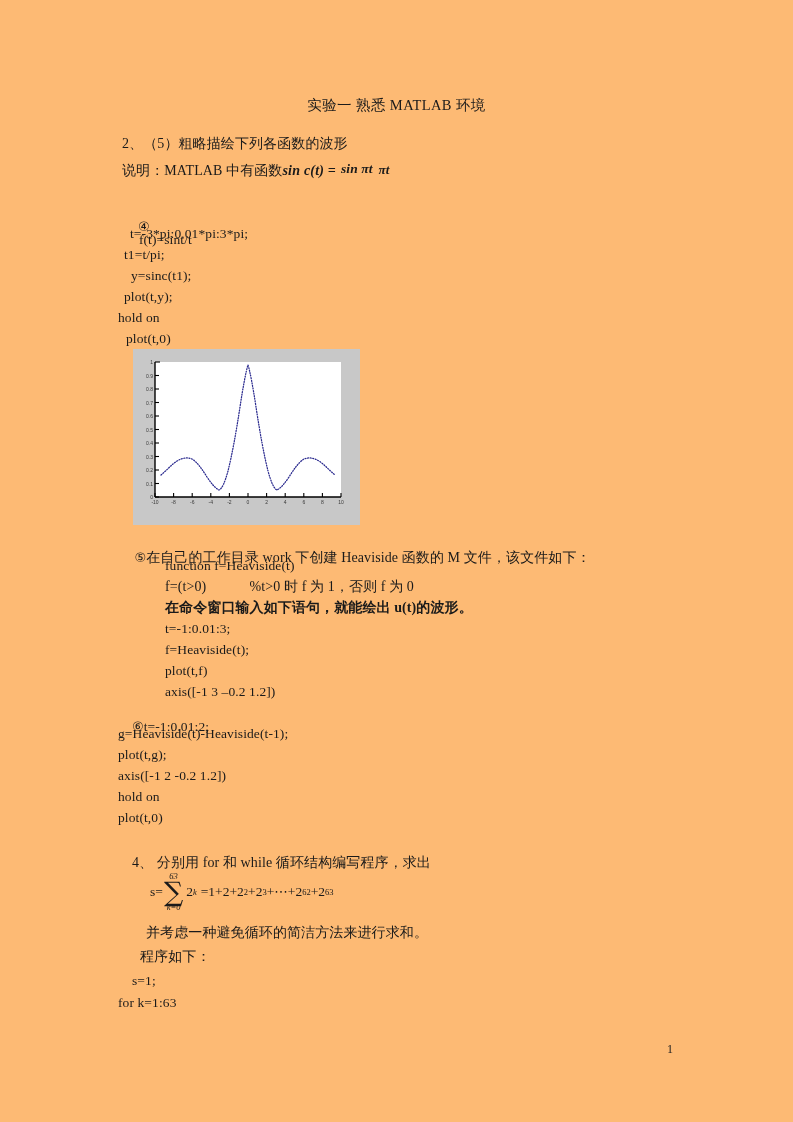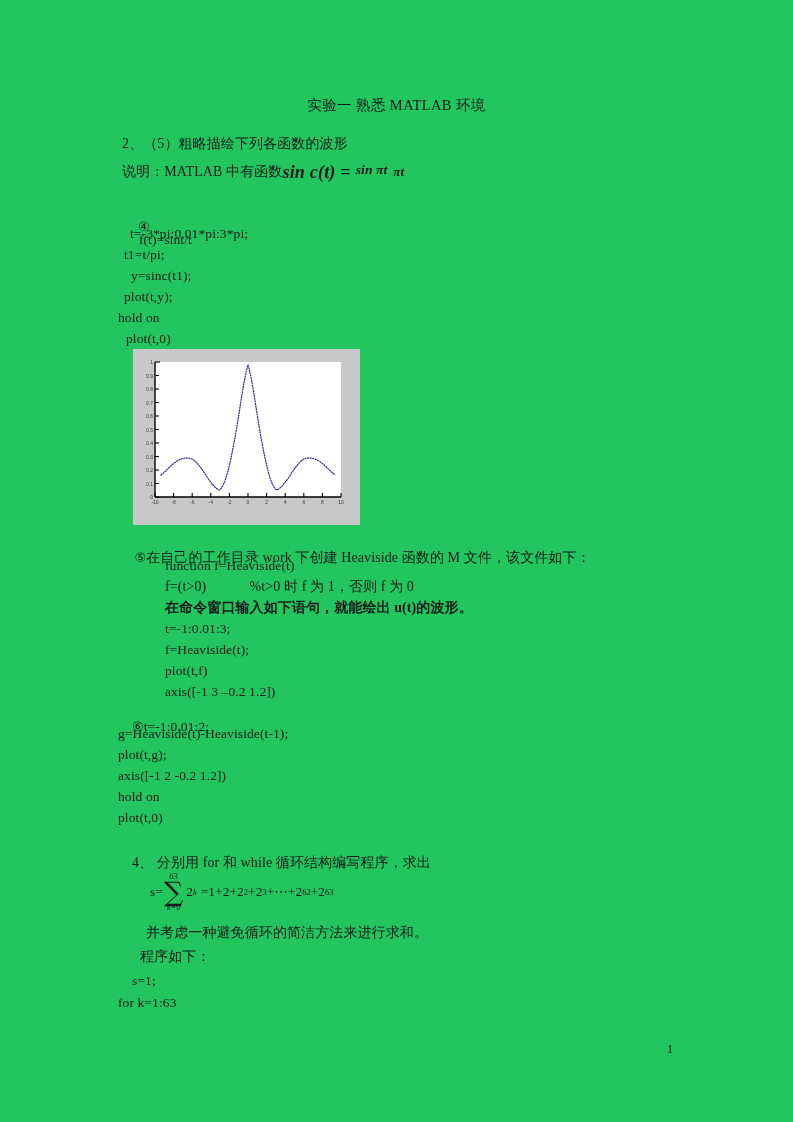--- a/index.html
+++ b/index.html
@@ -11,21 +11,21 @@
     width: 793px;
     height: 1122px;
     position: relative;
     font-family: "Liberation Serif", "DejaVu Serif", serif;
     color: #1a1a1a;
     overflow: hidden;
   }
   .page {
     position: absolute;
     inset: 0;
-    background: #22c55e;
+    background: #fdba74;
   }
 
   
   .ln {
     position: absolute;
     white-space: pre;
     font-size: 13.5px;
     line-height: 1.0;
     letter-spacing: 0.1px;
   }
@@ -46,21 +46,21 @@
 
   
   .formula-inline {
     display: inline-flex;
     align-items: center;
     vertical-align: middle;
   }
   .fx-bold {
     font-weight: bold;
     font-style: italic;
-    font-size: 18px;
+    font-size: 14px;
     letter-spacing: .2px;
   }
   .frac {
     display: inline-flex;
     flex-direction: row;
     align-items: center;
     vertical-align: middle;
     margin: 0 2px;
     position: relative;
     top: -1px;

